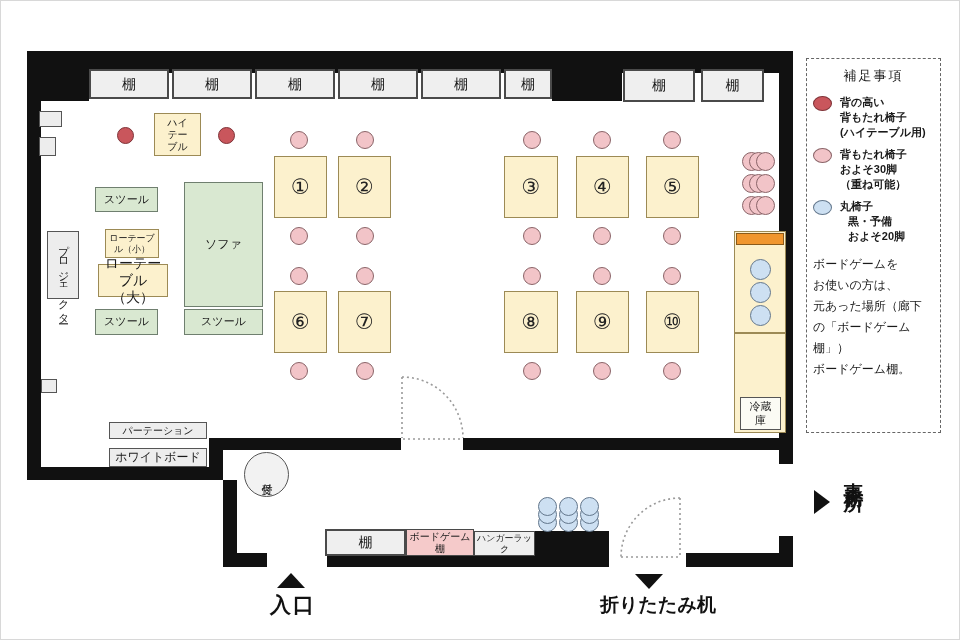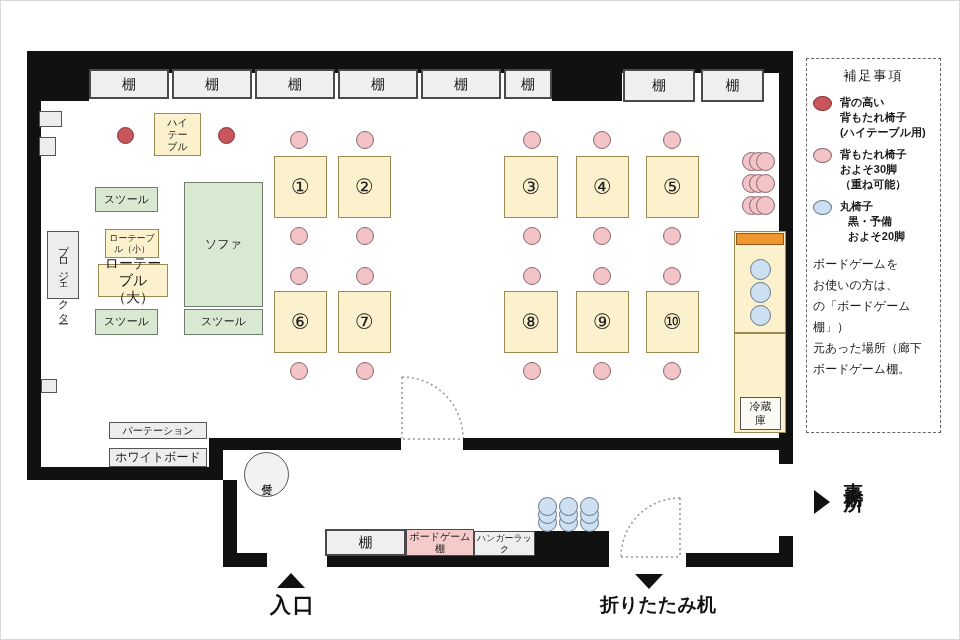--- a/index.html
+++ b/index.html
@@ -198,19 +198,19 @@
         <div>丸椅子</div>
         <div class="indent">黒・予備</div>
         <div class="indent">およそ20脚</div>
       </div>
     </div>
 
 
     <div class="leg-note">
       <div>ボードゲームを</div>
       <div>お使いの方は、</div>
+      <div>元あった場所（廊下</div>
       <div>の「ボードゲーム棚」）</div>
-      <div>元あった場所（廊下</div>
       <div>ボードゲーム棚。</div>
     </div>
   </div>
 
 </div>
 
 </body></html>

